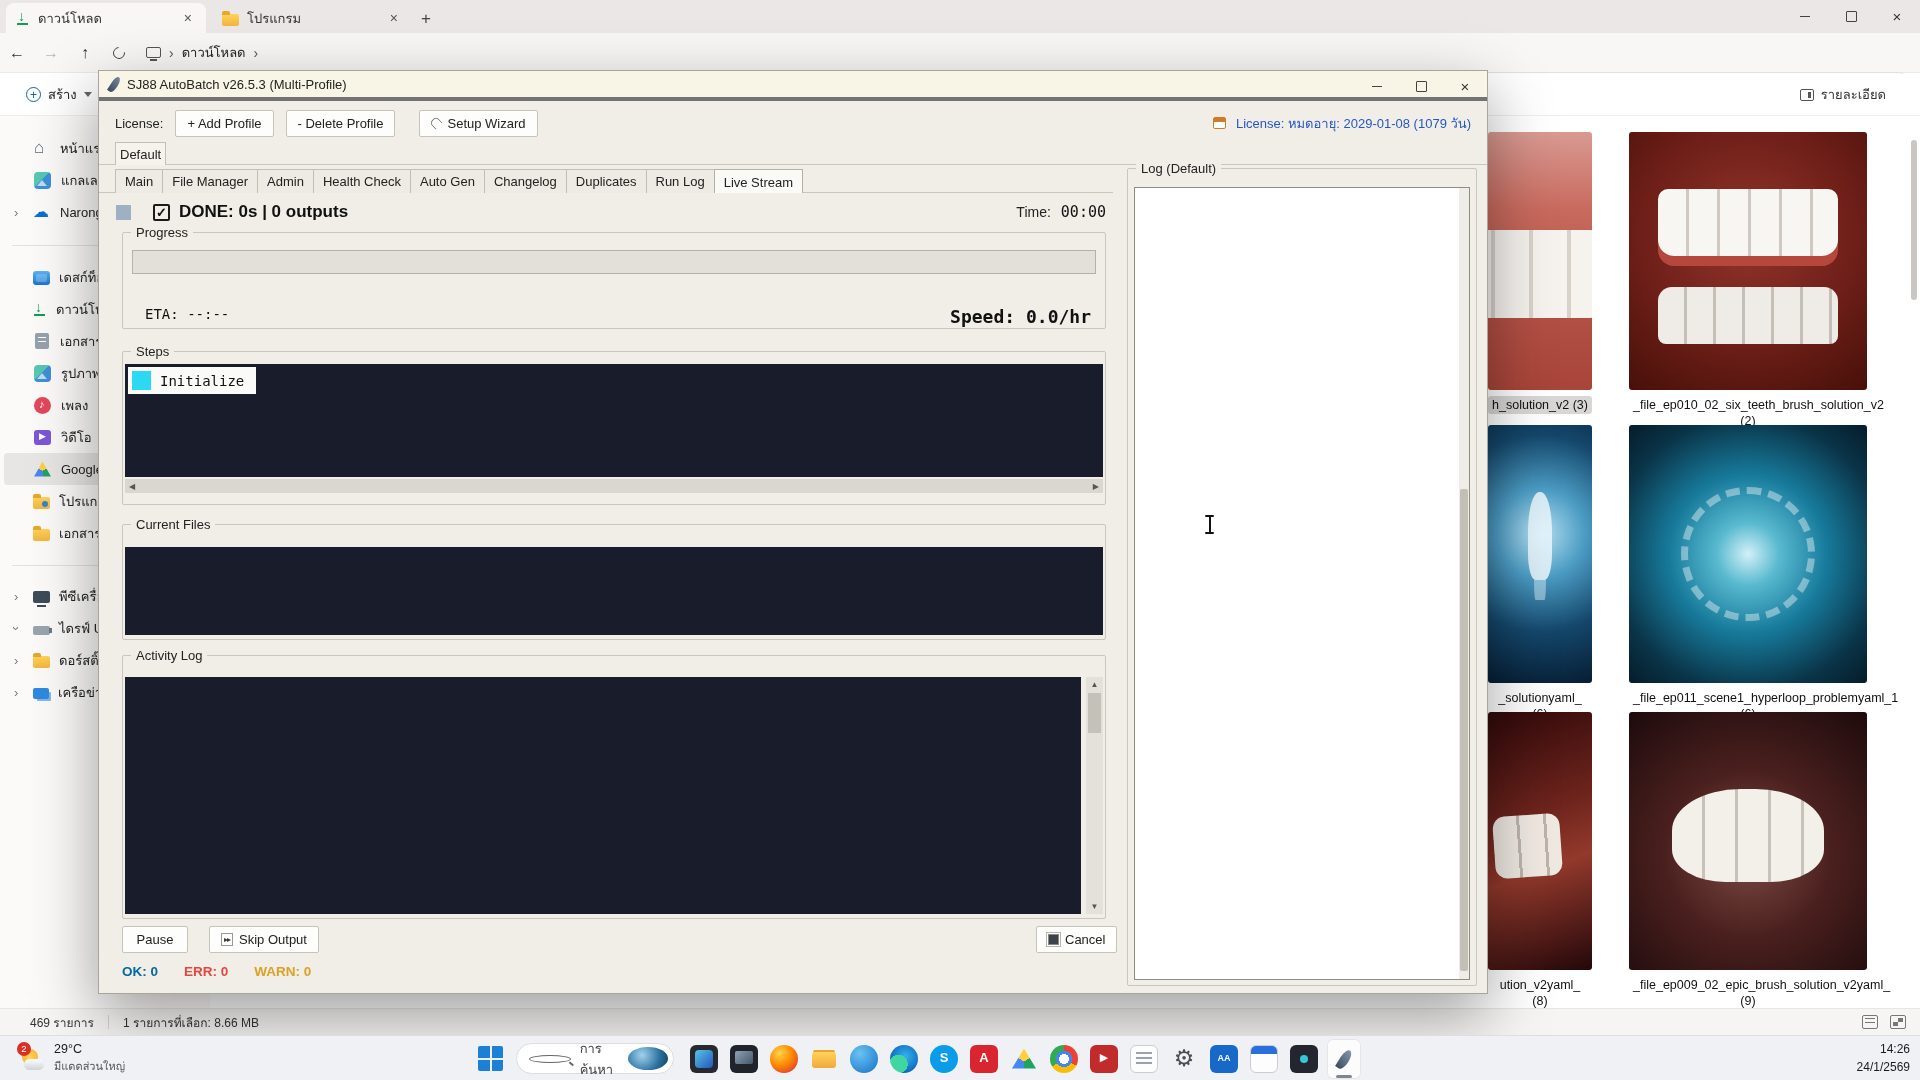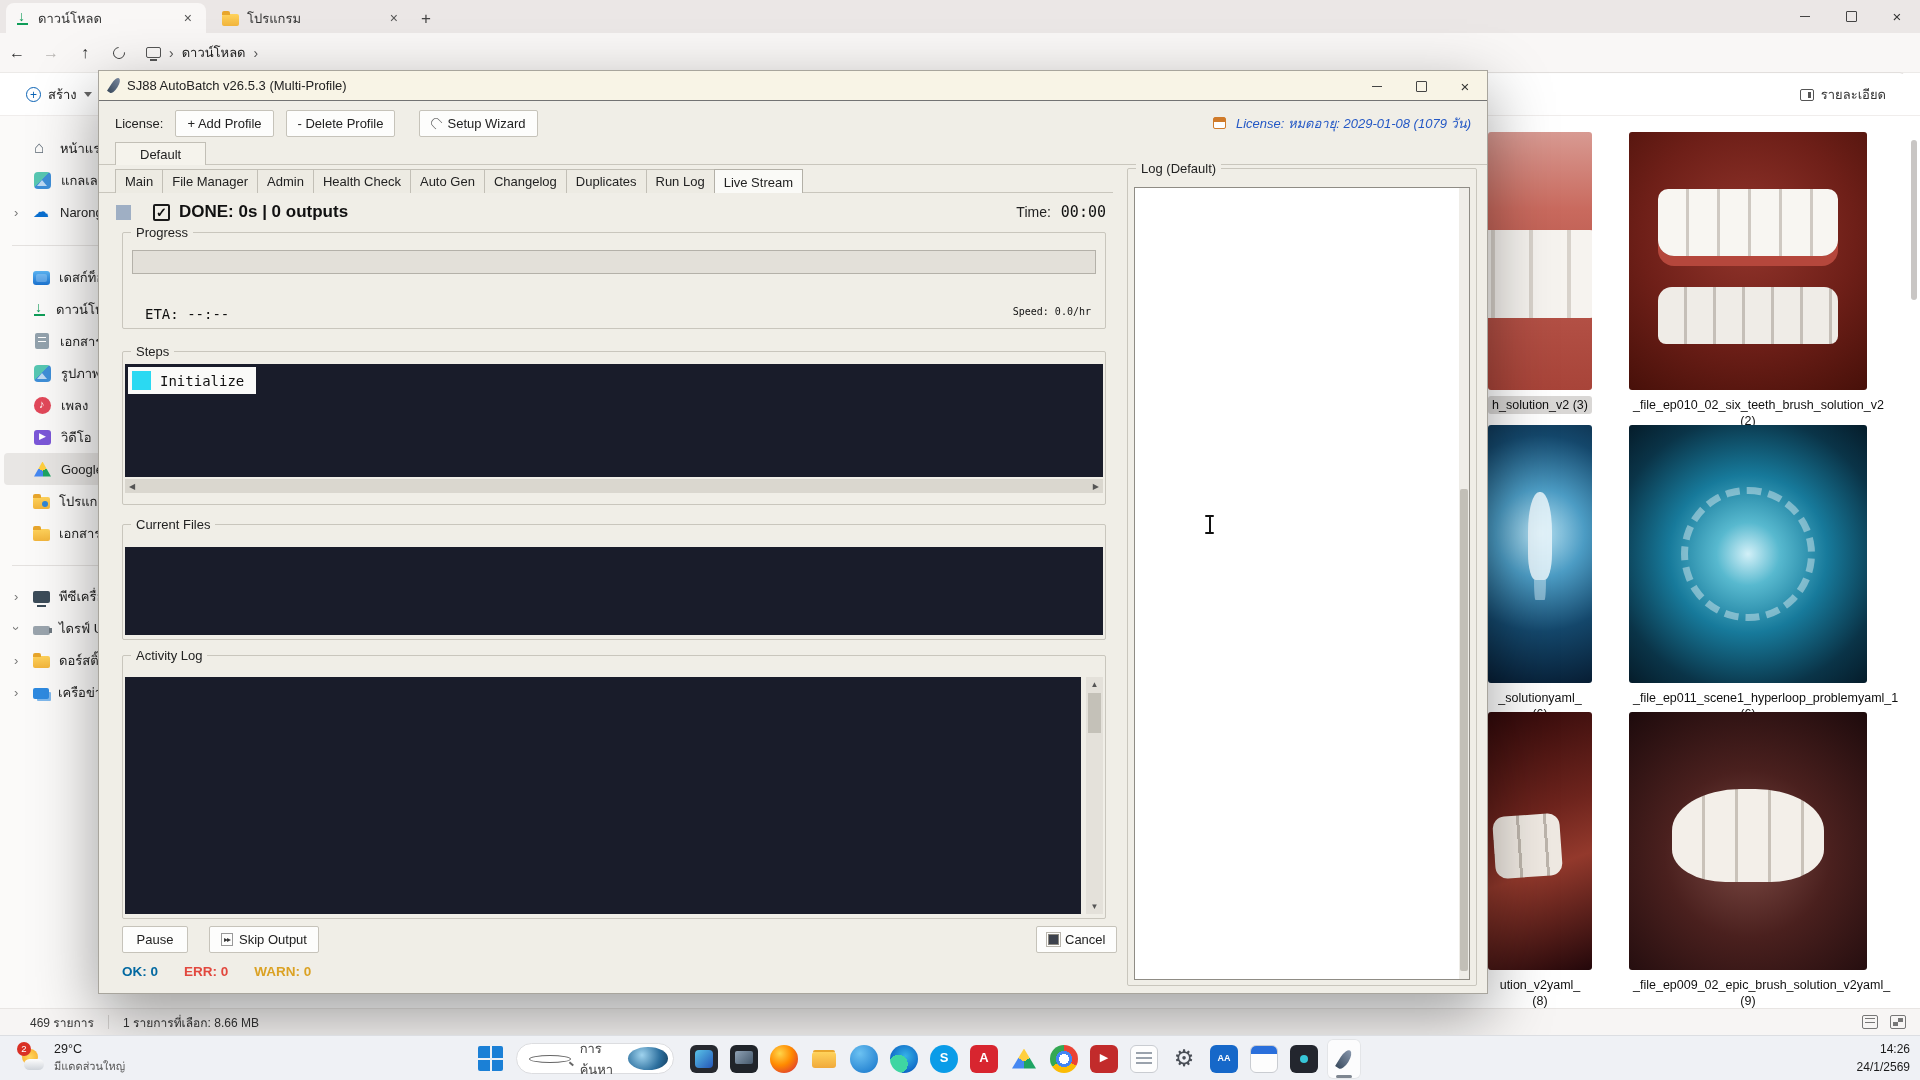--- a/index.html
+++ b/index.html
@@ -103,51 +103,51 @@
 
   .ex-status{position:absolute;left:0;right:0;bottom:45px;height:27px;background:#f7f5f4;border-top:1px solid #e8e5e3;display:flex;align-items:center;font-size:12px;color:#333;}
   .ex-status .sep{width:1px;height:14px;background:#d6d3d1;margin:0 14px;}
   .view-ics{position:absolute;right:14px;display:flex;gap:12px;}
   .vic{width:16px;height:14px;border:1.3px solid #777;border-radius:2px;position:relative;}
   .vic-list::after{content:"";position:absolute;inset:2px;background:repeating-linear-gradient(180deg,#777 0 1.3px,transparent 1.3px 4px);}
   .vic-grid::after{content:"";position:absolute;inset:2px;background:conic-gradient(#777 0 25%,transparent 0 50%,#777 0 75%,transparent 0);}
 
   
   .ab{position:absolute;left:98px;top:70px;width:1390px;height:924px;background:#f0eee7;border:1px solid #a8a59d;box-shadow:0 22px 60px rgba(0,0,0,.38);z-index:40;}
-  .ab-title{position:absolute;left:0;top:0;right:0;height:30px;background:#f8f4e6;border-bottom:1px solid #737373;display:flex;align-items:center;padding-left:12px;gap:9px;font-size:13px;color:#222;}
+  .ab-title{position:absolute;left:0;top:0;right:0;height:30px;background:#f8f4e6;border-bottom:4px solid #737373;display:flex;align-items:center;padding-left:12px;gap:9px;font-size:13px;color:#222;}
   .feather{width:7px;height:17px;background:linear-gradient(200deg,#7b8aa0,#39495c);border-radius:50% 50% 50% 0;transform:rotate(32deg);}
   .ab-controls{position:absolute;right:0;top:0;height:30px;display:flex;}
   .ab-controls .wc{width:44px;height:30px;}
   .ab-profiles{position:absolute;left:16px;top:38px;right:16px;height:28px;display:flex;align-items:center;gap:12px;font-size:13px;color:#222;}
   .ab-btn{background:#fdfdfc;border:1px solid #c6c3ba;border-radius:2px;padding:5px 11px;font-size:13px;color:#222;display:flex;align-items:center;gap:6px;}
   .wrench{display:inline-block;width:10px;height:10px;border:1.6px solid #777;border-radius:50% 50% 2px 2px;border-bottom-color:transparent;transform:rotate(-45deg);}
-  .ab-license{position:absolute;right:0;display:flex;align-items:center;gap:10px;color:#2458c5;font-size:13px;font-style:italic;}
+  .ab-license{position:absolute;right:0;display:flex;align-items:center;gap:10px;color:#2458c5;font-size:13px;}
   .cal-ic{width:13px;height:12px;border:1.4px solid #d07b2a;border-radius:2px;position:relative;background:#fff;}
   .cal-ic::before{content:"";position:absolute;left:0;right:0;top:0;height:3.5px;background:#d07b2a;}
-  .ab-ptab{position:absolute;left:16px;top:71px;height:23px;padding:0 24px;background:#f5f3ec;border:1px solid #c2bfb6;border-bottom:none;display:flex;align-items:center;font-size:13px;color:#222;z-index:2;}
+  .ab-ptab{position:absolute;left:16px;top:71px;height:23px;padding:0 4px;background:#f5f3ec;border:1px solid #c2bfb6;border-bottom:none;display:flex;align-items:center;font-size:13px;color:#222;z-index:2;}
   .ab-pline{position:absolute;left:0;right:0;top:93px;height:1px;background:#c9c6bd;}
   .ab-tabs{position:absolute;left:16px;top:92px;height:30px;display:flex;align-items:flex-end;z-index:3;}
   .ab-tab{padding:4px 9px 5px;font-size:13px;color:#222;border:1px solid #c2bfb6;border-bottom:none;background:#edebe3;margin-right:-1px;height:24px;display:flex;align-items:center;}
   .ab-tab.active{background:#fafaf7;height:24px;padding-top:7px;border-color:#b3b0a7;position:relative;}
   .ab-tabline{position:absolute;left:0;top:121px;width:1014px;height:1px;background:#c9c6bd;}
 
   .done-row{position:absolute;left:16px;top:128px;width:991px;height:26px;display:flex;align-items:center;}
   .stop-sq{width:15px;height:15px;background:#9fafc4;margin-left:1px;}
   .chk{width:17px;height:17px;border:2px solid #1a1a1a;border-radius:2px;margin-left:22px;display:flex;align-items:center;justify-content:center;font-size:13px;font-weight:bold;color:#111;}
   .done-text{font-size:17px;font-weight:bold;color:#111;margin-left:9px;}
   .time-lab{margin-left:auto;font-size:14px;color:#222;}
   .time-val{font-size:15px;margin-left:10px;color:#111;}
 
   .grp{position:absolute;border:1px solid #c9c6bd;border-radius:2px;}
   .grp-label{position:absolute;top:-8px;left:8px;background:#f0eee7;padding:0 5px;font-size:13px;color:#222;line-height:15px;}
   .grp-progress{left:23px;top:161px;width:984px;height:97px;}
   .pbar{position:absolute;left:9px;right:9px;top:17px;height:24px;background:#e3e0d9;border:1px solid #b4b1a9;}
   .ptext{position:absolute;left:0;right:0;top:50px;text-align:center;font-size:14px;color:#111;}
   .peta{position:absolute;left:22px;top:73px;font-size:14px;color:#111;}
-  .pspeed{position:absolute;right:14px;top:73px;font-size:10px;color:#111;}
+  .pspeed{position:absolute;right:14px;top:73px;font-size:18px;color:#111;font-weight:bold;}
 
   .grp-steps{left:23px;top:280px;width:984px;height:154px;}
   .dark{background:#191c2a;}
   .steps-panel{position:absolute;left:2px;right:2px;top:12px;height:113px;}
   .step-chip{position:absolute;left:3px;top:3px;height:27px;background:#fafaf8;display:flex;align-items:center;gap:9px;padding:0 12px 0 4px;}
   .cyan-sq{width:19px;height:19px;background:#2bd9f2;}
   .step-chip span{font-size:14px;color:#111;}
   .hscroll{position:absolute;left:2px;right:2px;bottom:11px;height:14px;background:#dad7cf;display:flex;justify-content:space-between;align-items:center;}
   .hscroll .arr{font-size:8px;color:#555;padding:0 4px;}
   .grp-current{left:23px;top:453px;width:984px;height:116px;}

